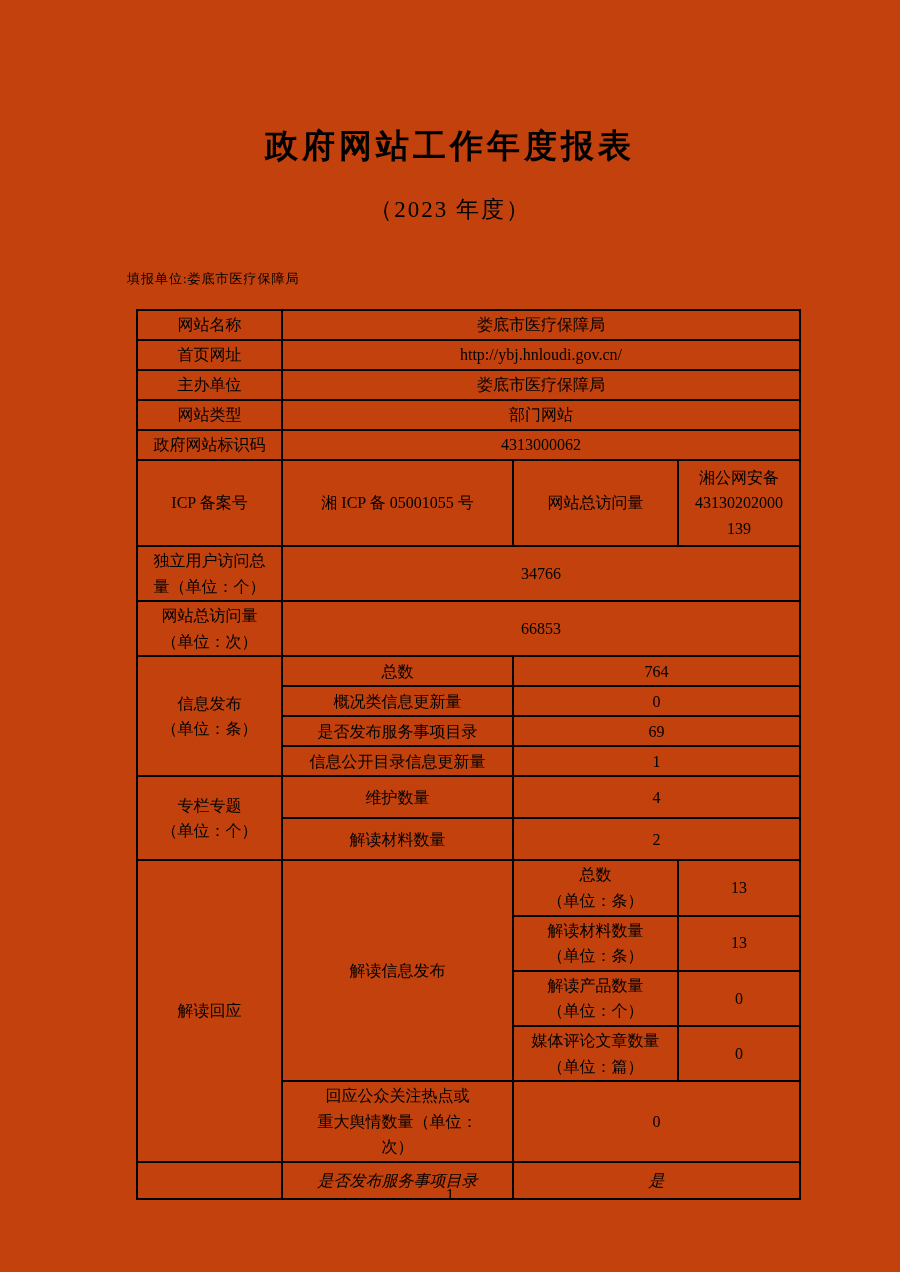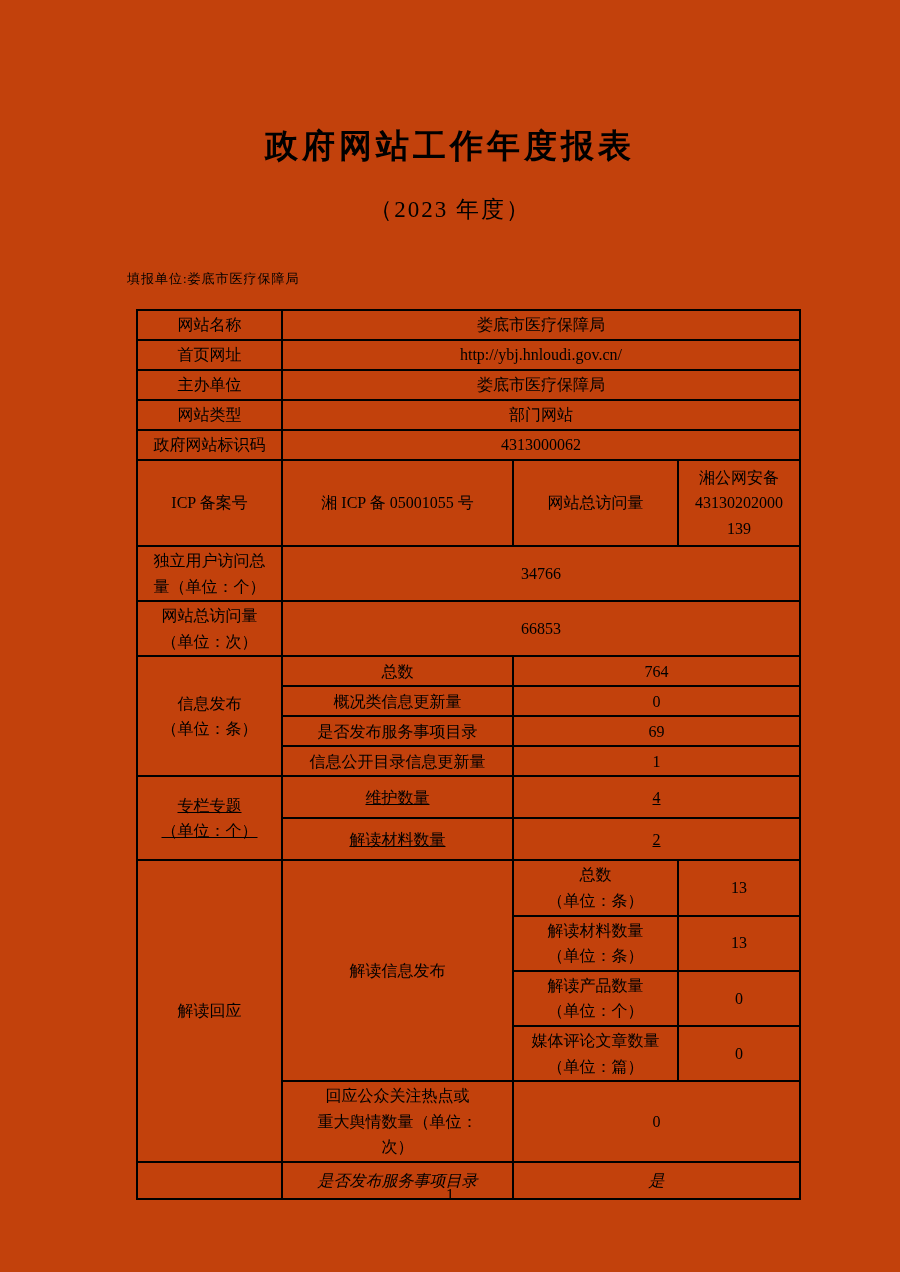--- a/index.html
+++ b/index.html
@@ -63,21 +63,21 @@
     border: 2px solid #000;
     text-align: center;
     vertical-align: middle;
     font-size: 16px;
     line-height: 1.6;
     padding: 1px 4px;
     white-space: pre-line;
     overflow: hidden;
   }
   tr.h30 { height: 30px; }
-  tr.h31 { height: 42px; text-decoration: underline; }
+  tr.h31 { height: 42px; }
   tr.h37 { height: 37px; font-style: italic; }
   tr.h52 { height: 52px; }
   tr.h57 { height: 50px; }
   tr.h53 { height: 53px; }
   tr.h71 { height: 71px; }
   tr.h86 { height: 86px; }
   .pagenum {
     position: absolute;
     top: 1186px;
     left: 0;

